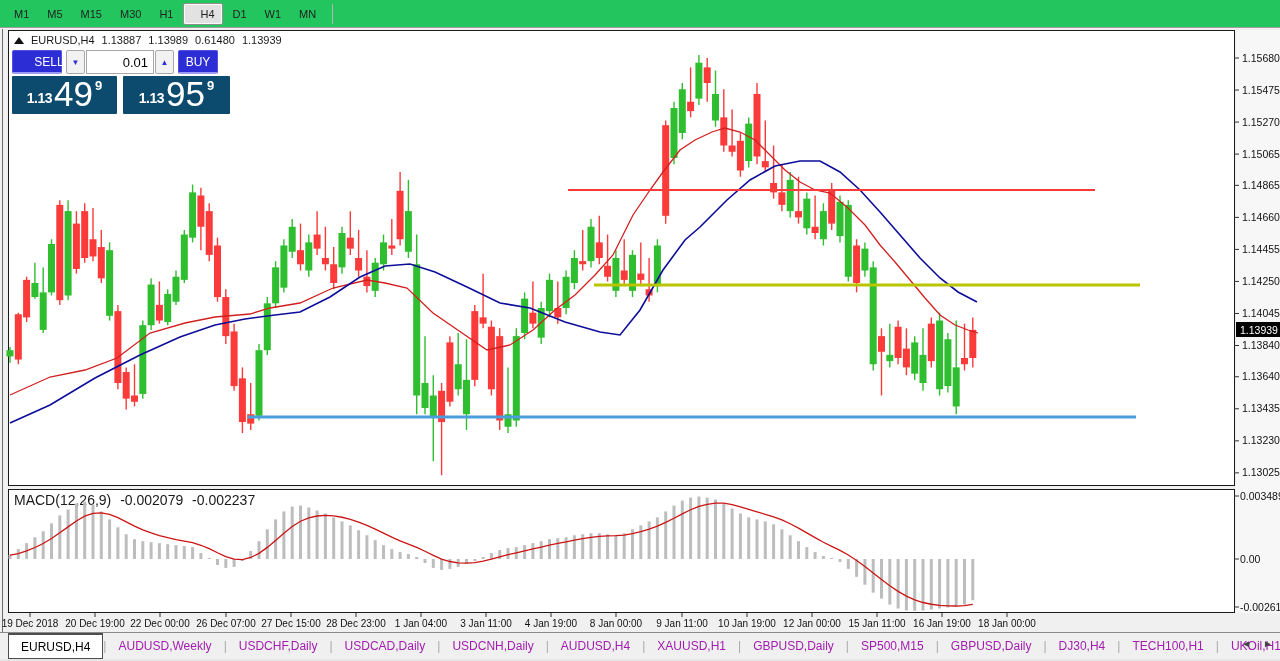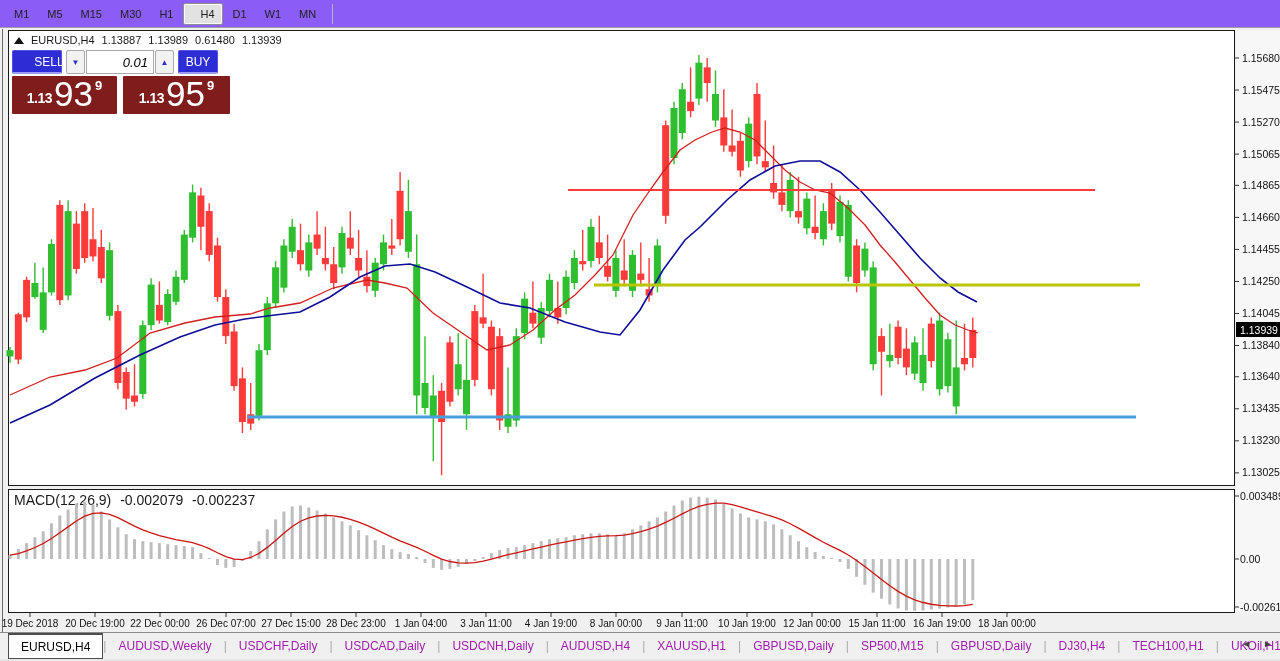--- a/index.html
+++ b/index.html
@@ -1,20 +1,20 @@
 <!DOCTYPE html>
 <html><head>
 <meta charset="utf-8">
 <style>
   * { margin:0; padding:0; box-sizing:border-box; }
   html,body { width:1280px; height:661px; overflow:hidden; background:#f0f0f0;
     font-family:"Liberation Sans", sans-serif; }
   .abs { position:absolute; }
   
-  #tf-toolbar { left:0; top:0; width:1280px; height:28px; background:#8b5cf6;
+  #tf-toolbar { left:0; top:0; width:1280px; height:28px; background:#22c55e;
     border-bottom:1px solid #9f9f9f; display:flex; align-items:center; padding-left:6px; }
   .tf-btn { font-size:11px; color:#222; padding:4px 7px; margin-right:2px; cursor:default;
     border:1px solid transparent; border-radius:2px; }
   .tf-btn.active { background:#e2e2e2; border:1px solid #8f8f8f; box-shadow:inset 0 0 0 1px #fcfcfc;padding-left:16px; }
   .tf-sep { width:1px; height:20px; background:#b5b5b5; margin:0 6px; }
   
   #win-left-edge { left:2px; top:29px; width:1px; height:630px; background:#6a6a6a; }
   #main-pane { left:8px; top:30px; width:1227px; height:456px; background:#fff; border:1px solid #1a1a1a; }
   #macd-pane { left:8px; top:489px; width:1227px; height:124px; background:#fff; border:1px solid #1a1a1a; }
   #axis-area { left:1236px; top:30px; width:44px; height:583px; background:#f7f7f7; }
@@ -23,21 +23,21 @@
   #hdr-triangle { width:0; height:0; border-left:5px solid transparent; border-right:5px solid transparent;
     border-bottom:7px solid #111; margin-right:8px; }
   #chart-header span { margin-right:7px; }
   
   .tp-btn { background:#2d2dd6; color:#fff; font-size:12px; display:flex; align-items:center;
     justify-content:center; border:1px solid #5252e2; border-bottom:2px solid #9a9af2; border-radius:2px; }
   .tp-spin { background:#f2f2f2; border:1px solid #a8a8a8; display:flex; align-items:center;
     justify-content:center; font-size:8px; color:#2d2dd6; border-radius:2px; }
   #tp-vol { background:#fff; border:1px solid #a8a8a8; font-size:13px; color:#000;
     display:flex; align-items:center; justify-content:flex-end; padding-right:5px; }
-  .tp-price { background:#7f1d1d; color:#fff; display:flex; align-items:flex-end;
+  .tp-price { background:#0c4a6e; color:#fff; display:flex; align-items:flex-end;
     justify-content:center; padding-bottom:5px; border-radius:1px; }
   .tp-price .small { font-size:14px; font-weight:bold; letter-spacing:-0.5px; margin-right:2px; margin-bottom:3px; }
   .tp-price .big { font-size:35px; font-weight:400; line-height:30px; }
   .tp-price .sup { font-size:13px; font-weight:bold; margin-left:2px; margin-bottom:16px; }
   
   #macd-label { left:14px; top:492px; font-size:14px; color:#1a1a1a; }
   #macd-label span { margin-right:5px; }
   
   #chart-svg { left:0; top:0; width:1280px; height:661px; }
   #chart-svg text { font-family:"Liberation Sans", sans-serif; }
@@ -76,27 +76,27 @@
   <span id="hdr-triangle"></span>
   <span>EURUSD,H4</span>
   <span>1.13887</span>
   <span>1.13989</span>
   <span>0.61480</span>
   <span>1.13939</span>
 </div>
 
 <div class="abs tp-btn" style="left:12px;top:50px;width:50px;height:24px;padding-left:24px;">SELL</div>
 <div class="abs tp-spin" style="left:66px;top:50px;width:19px;height:24px;">▼</div>
-<div id="tp-vol" class="abs" style="left:86px;top:50px;width:68px;height:24px;font-style:italic;">0.01</div>
+<div id="tp-vol" class="abs" style="left:86px;top:50px;width:68px;height:24px;">0.01</div>
 <div class="abs tp-spin" style="left:155px;top:50px;width:19px;height:24px;">▲</div>
 <div class="abs tp-btn" style="left:178px;top:50px;width:40px;height:24px;">BUY</div>
 
 <div class="abs tp-price" style="left:12px;top:76px;width:105px;height:38px;">
   <span class="small">1.13</span>
-    <span class="big">93</span>
+    <span class="big">49</span>
     <span class="sup">9</span>
 </div>
 <div class="abs tp-price" style="left:123px;top:76px;width:107px;height:38px;">
   <span class="small">1.13</span>
     <span class="big">95</span>
     <span class="sup">9</span>
 </div>
 
 <div id="macd-label" class="abs">
   <span>MACD(12,26,9)</span>

